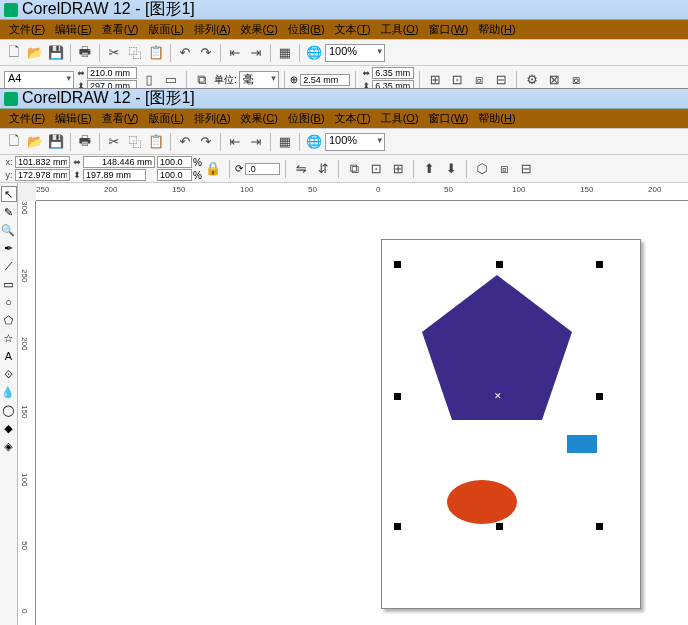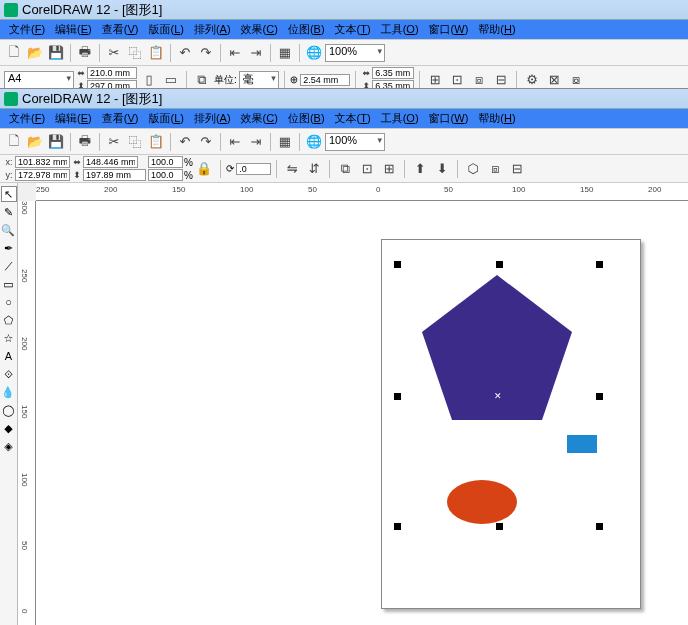--- a/index.html
+++ b/index.html
@@ -1,22 +1,22 @@
 <!DOCTYPE html>
 <html><head>
 <meta charset="utf-8">
 <style>
 * { margin: 0; padding: 0; box-sizing: border-box; }
 body { font-family: "Microsoft YaHei", Arial, sans-serif; font-size: 11px; background: #f0f0f0; width: 688px; height: 625px; overflow: hidden; position: relative; }
 
 .title-bar { background: linear-gradient(#c5dcf8, #b8d4f0); height: 20px; display: flex; align-items: center; padding: 0 4px; border-bottom: 1px solid #8aa; }
 .title-bar .app-icon { width: 14px; height: 14px; margin-right: 4px; background: #0a6; border-radius: 2px; }
-.title-bar .title-text { font-size: 13px; color: #000; }
-
-.menu-bar { background: #3b82f6; height: 20px; display: flex; align-items: center; padding: 0 4px; border-bottom: 1px solid #ccc; }
+.title-bar .title-text { font-size: 16px; color: #000; }
+
+.menu-bar { background: #a16207; height: 20px; display: flex; align-items: center; padding: 0 4px; border-bottom: 1px solid #ccc; }
 .menu-item { padding: 0 5px; cursor: default; font-size: 11px; white-space: nowrap; }
 .menu-item u { text-decoration: underline; }
 
 .toolbar { background: #f5f5f5; height: 26px; display: flex; align-items: center; padding: 0 4px; border-bottom: 1px solid #ccc; gap: 1px; }
 .tool-btn { width: 20px; height: 20px; display: flex; align-items: center; justify-content: center; border: 1px solid transparent; cursor: pointer; font-size: 13px; color: #444; }
 .tool-sep { width: 1px; height: 18px; background: #bbb; margin: 0 3px; }
 .tool-dropdown { border: 1px solid #999; height: 18px; padding: 0 14px 0 3px; font-size: 11px; background: #fff; position: relative; }
 .tool-dropdown::after { content: "▾"; position: absolute; right: 2px; top: 1px; font-size: 9px; color: #555; }
 
 .property-bar { background: #f5f5f5; height: 28px; display: flex; align-items: center; padding: 0 4px; border-bottom: 1px solid #ccc; gap: 2px; font-size: 10px; }
@@ -197,21 +197,21 @@
           <input class="mini-input" style="width: 55px;" value="101.832 mm">
         </div>
       <div class="prop-row">
           <span class="lbl">y:</span>
           <input class="mini-input" style="width: 55px;" value="172.978 mm">
         </div>
     </div>
     <div class="prop-group">
       <div class="prop-row">
           <span class="lbl">⬌</span>
-          <input class="mini-input" style="width: 55px;" value="148.446 mm">
+          <input class="mini-input" style="width: 72px; text-align: right;" value="148.446 mm">
         </div>
       <div class="prop-row">
           <span class="lbl">⬍</span>
           <input class="mini-input" style="width: 63px;" value="197.89 mm">
         </div>
     </div>
     <div class="prop-group">
       <div class="prop-row"><input class="mini-input" style="width: 35px;" value="100.0">%</div>
       <div class="prop-row"><input class="mini-input" style="width: 35px;" value="100.0">%</div>
     </div>

